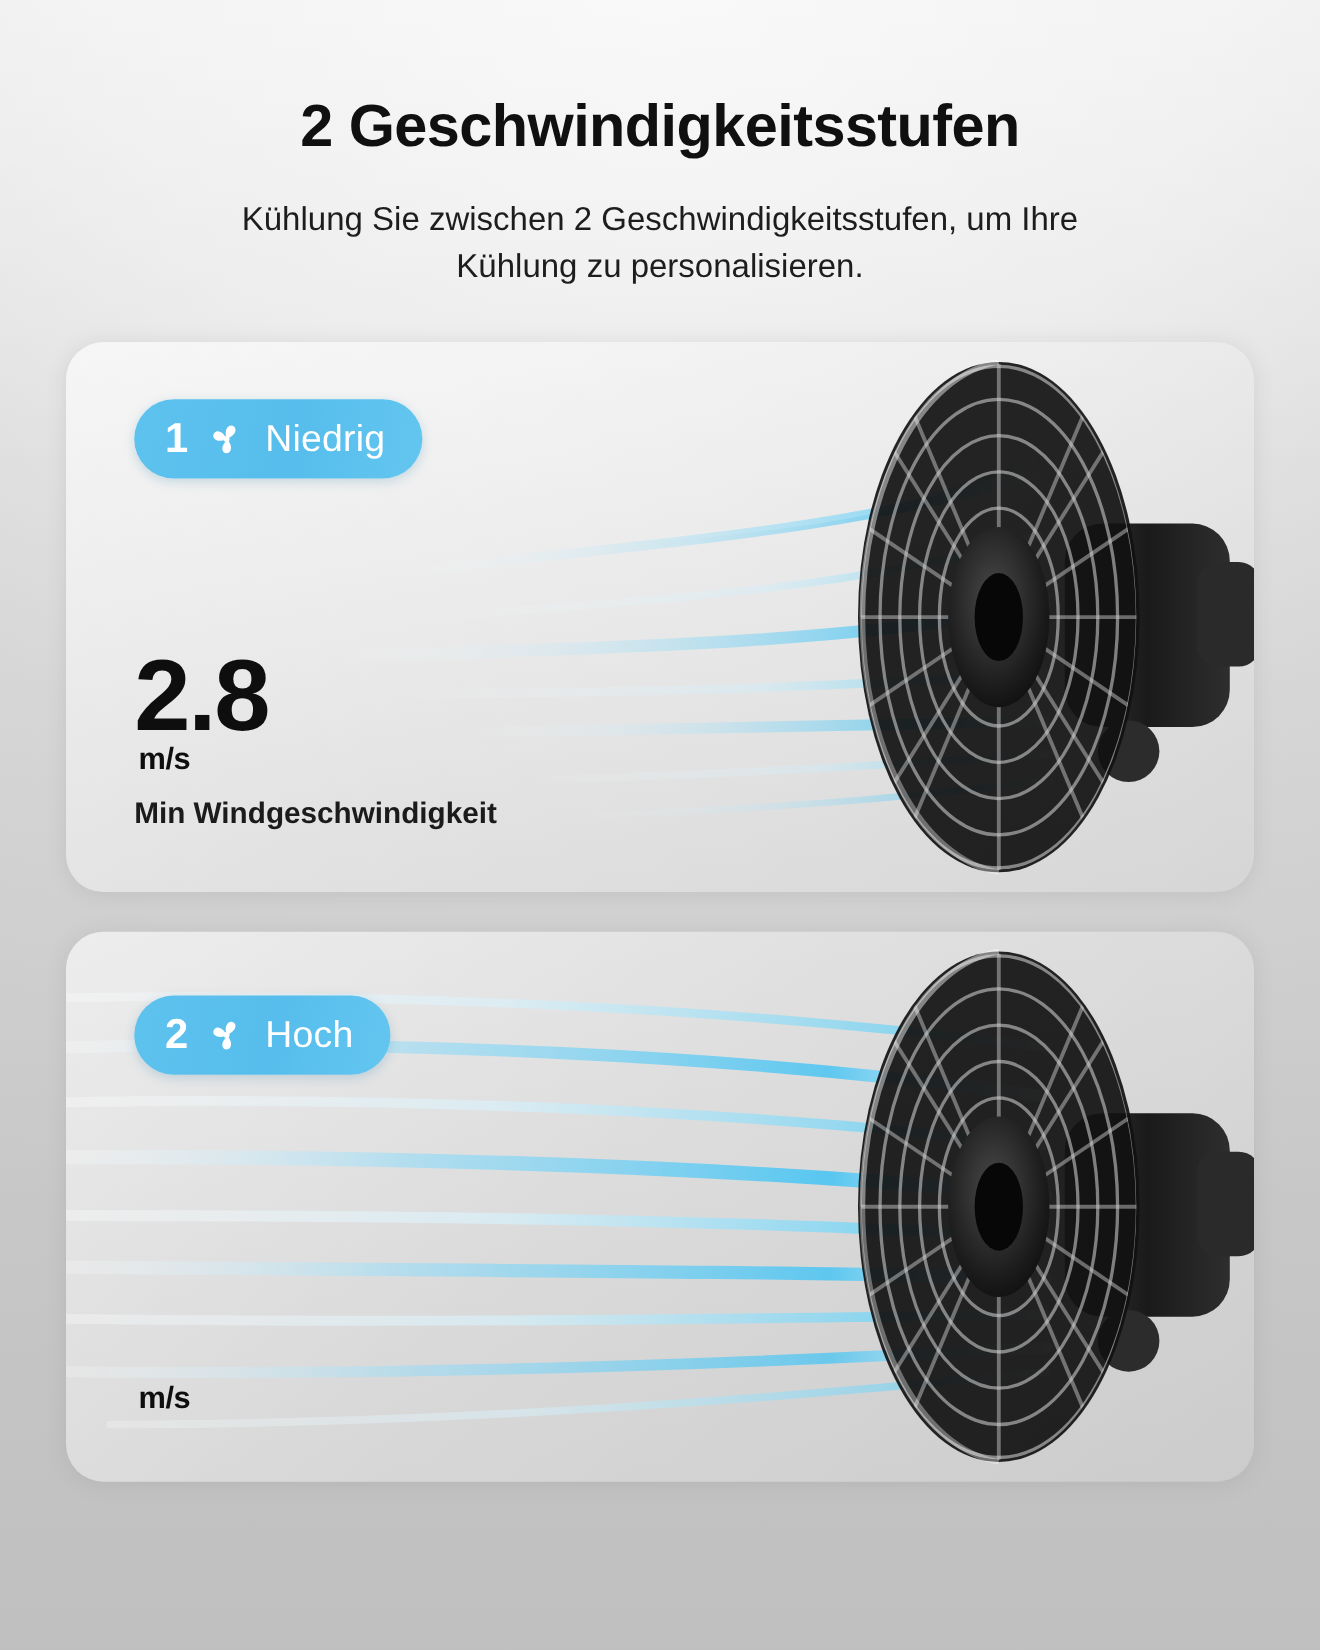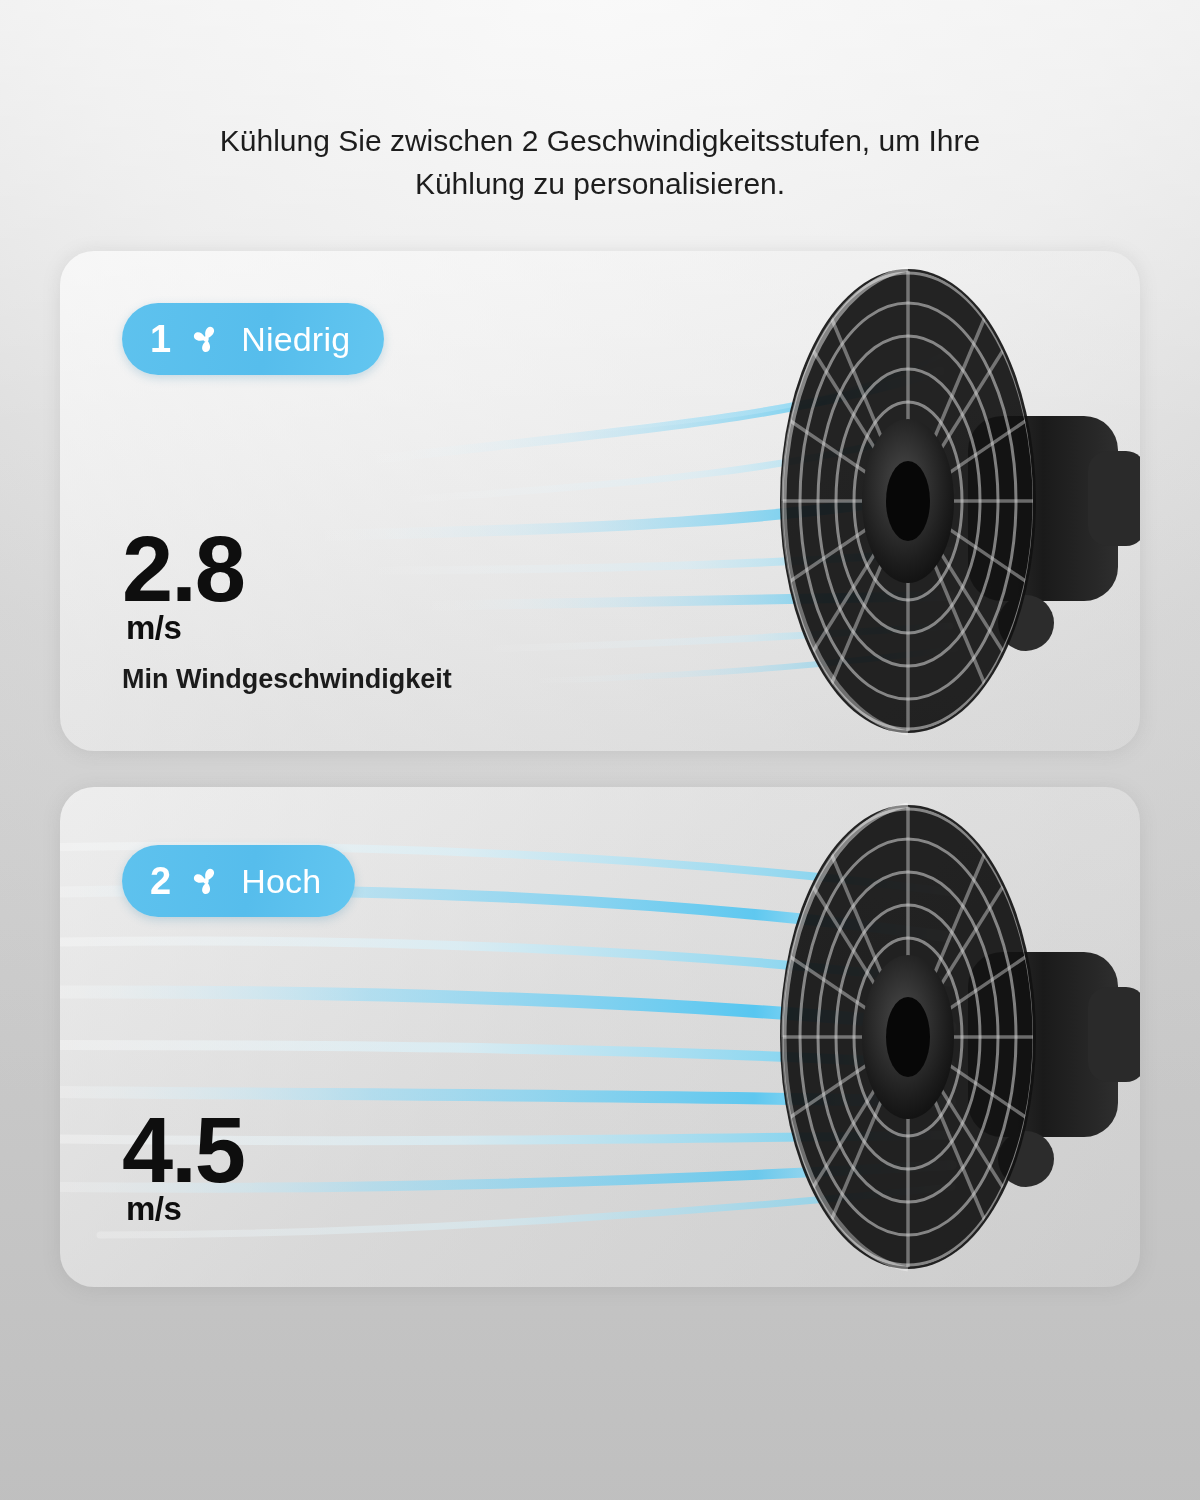--- a/index.html
+++ b/index.html
@@ -140,21 +140,21 @@
     flex-direction: column;
   }
   .value {
     font-size: 92px;
     font-weight: 700;
     color: #0e0e0e;
     letter-spacing: -2px;
     line-height: 0.92;
   }
   .unit {
-    font-size: 33px;
+    font-size: 28px;
     font-weight: 700;
     color: #0e0e0e;
     margin-left: 4px;
     margin-bottom: 6px;
     letter-spacing: -0.5px;
   }
   .caption {
     margin-top: 14px;
     font-size: 27px;
     color: #1b1b1b;
@@ -164,20 +164,21 @@
   
   .card-1 .badge { top: 52px; }
   .card-2 .badge { top: 58px; }
 </style>
 </head>
 <body>
 
 <div class="page">
 
   <div class="header">
+    <h1 class="title">2 Geschwindigkeitsstufen</h1>
     <p class="subtitle">
       <span>Kühlung Sie zwischen </span><span class="strong">2 Geschwindigkeitsstufen,</span><span> um Ihre Kühlung zu personalisieren.</span>
     </p>
   </div>
 
   <div class="cards">
 
     <div class="card card-1">
 
       <div class="airflow">
@@ -377,20 +378,19 @@
               <path d="M25.4 25.4c3 3.6 4.2 8.1 2.4 11.3-1.7 2.9-5.7 3-7.4.4-1.8-2.8-.5-7.3 3.1-10.6.7-.7 1.4-1 1.9-1.1z"></path>
               <circle cx="24" cy="24" r="3.1" fill="#ffffff"></circle>
             </g>
           </svg>
         </span>
         <span class="badge-label">Hoch</span>
       </div>
 
       <div class="readout">
         <div class="value-row">
-          <span class="value">4.5</span>
           <span class="unit">m/s</span>
         </div>
       </div>
     </div>
 
   </div>
 </div>
 
 </body></html>

